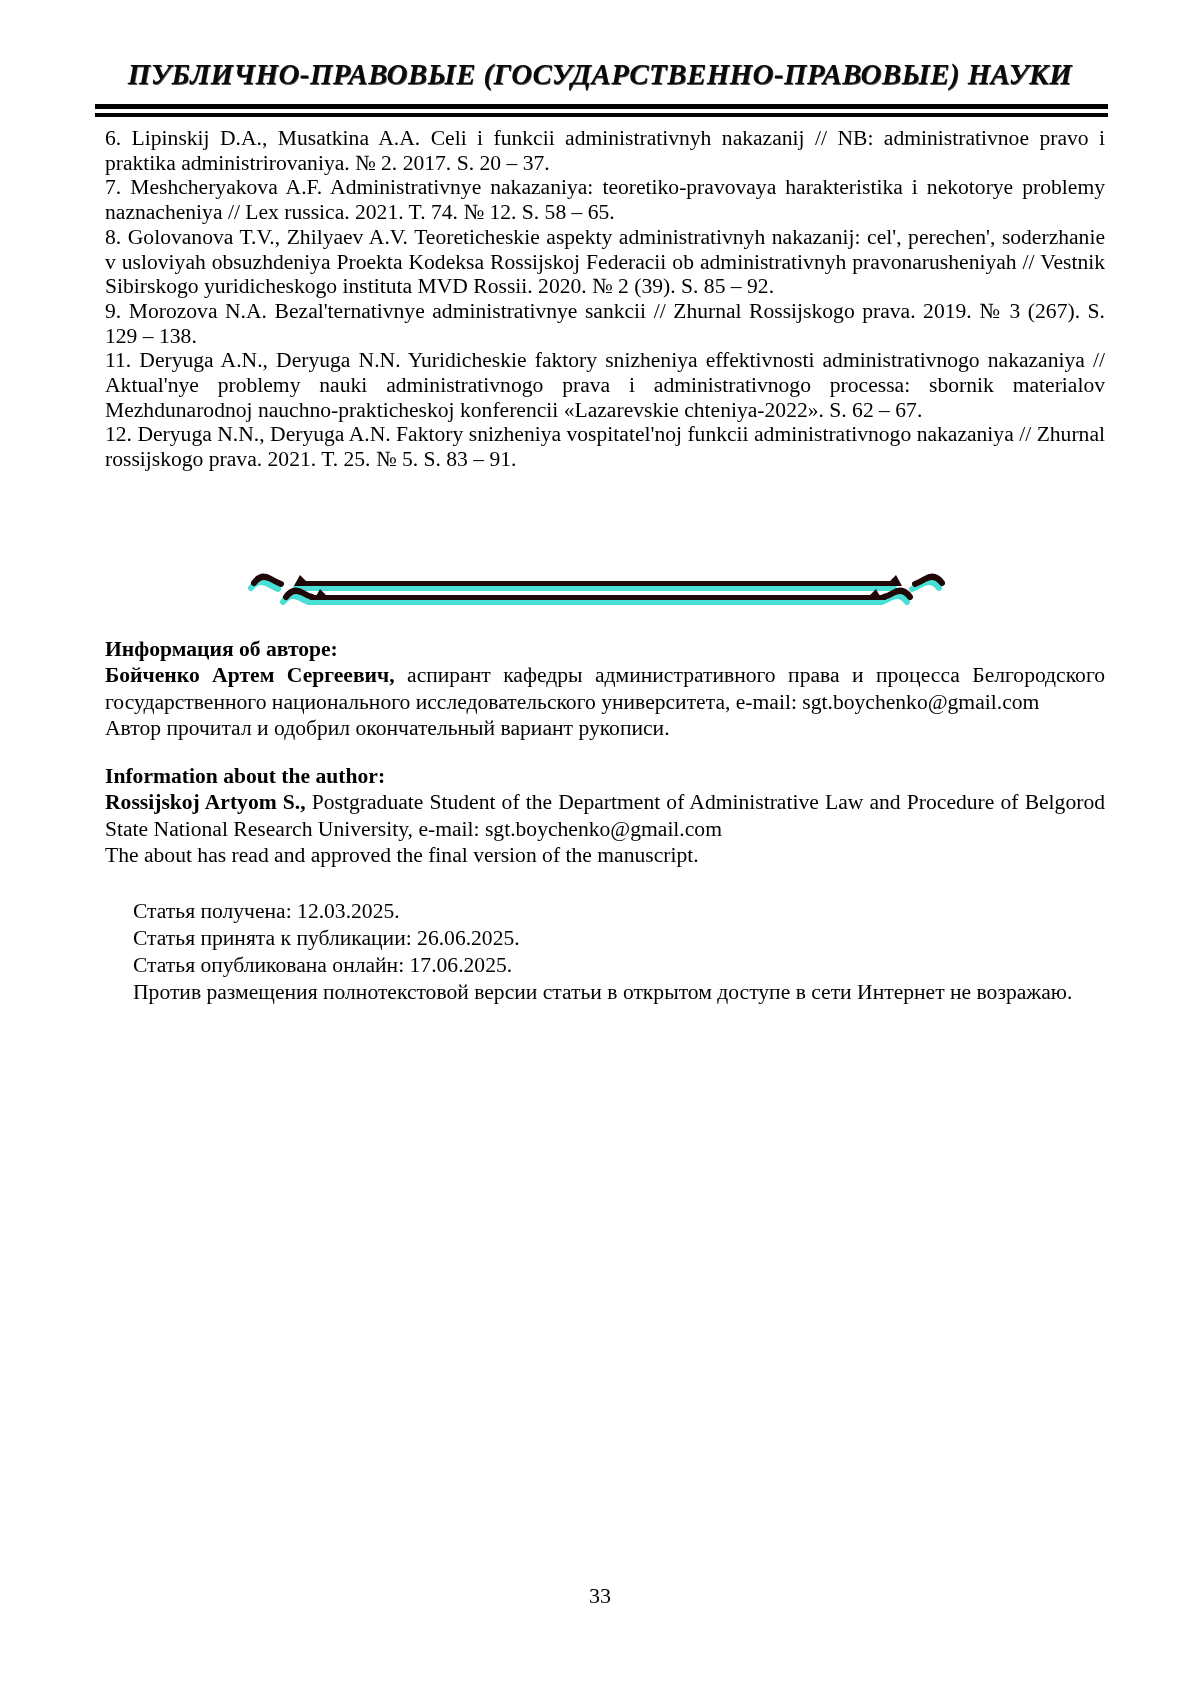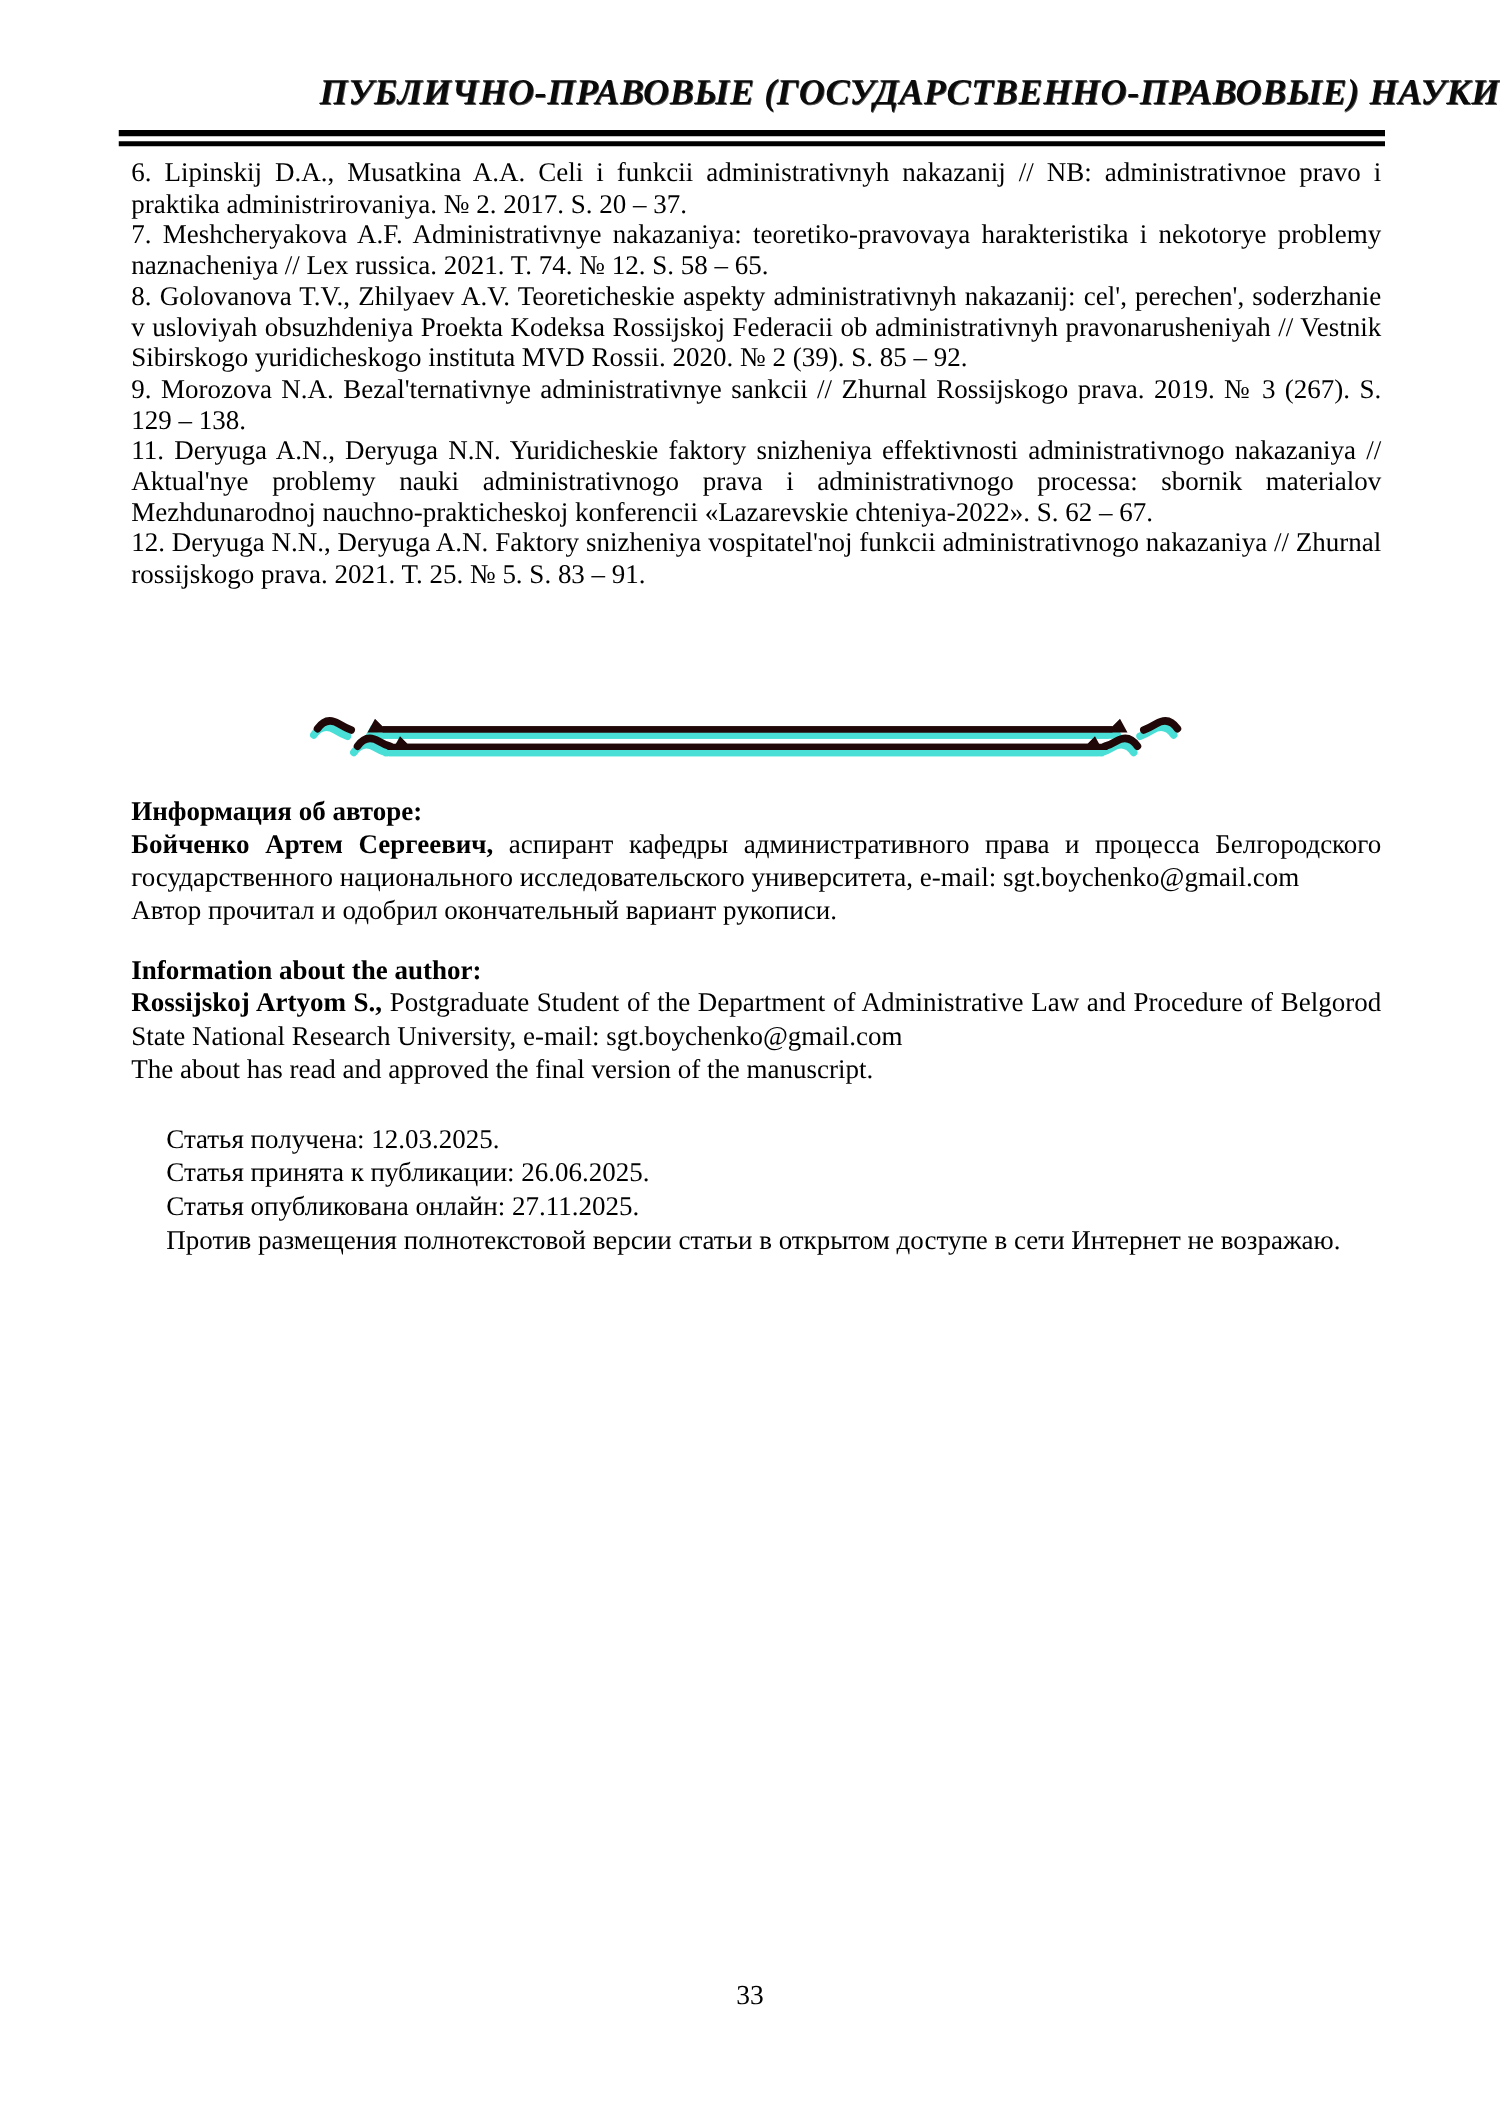--- a/index.html
+++ b/index.html
@@ -10,21 +10,21 @@
     position: relative;
     width: 1200px;
     height: 1697px;
     background: #fff;
     overflow: hidden;
   }
 
   .header-title {
     position: absolute;
     top: 58px; left: 0; width: 100%;
-    text-align: right;
+    text-align: center;
     font-size: 29px;
     font-weight: bold;
     font-style: italic;
     letter-spacing: 0.4px;
     color: #0a0a0a;
     text-shadow: 0.6px 0.6px 0 #555;
   }
 
   .header-rule {
     position: absolute;
@@ -125,19 +125,19 @@
 
   <div class="info-block info-en">
     <p class="heading">Information about the author:</p>
     <p class="para"><span class="author-name">Rossijskoj Artyom S.,</span><span> Postgraduate Student of the Department of Administrative Law and Procedure of Belgorod State National Research University, e-mail: sgt.boychenko@gmail.com</span></p>
     <p>The about has read and approved the final version of the manuscript.</p>
   </div>
 
   <div class="dates">
     <p>Статья получена: 12.03.2025.</p>
     <p>Статья принята к публикации: 26.06.2025.</p>
-    <p>Статья опубликована онлайн: 27.11.2025.</p>
+    <p>Статья опубликована онлайн: 17.06.2025.</p>
     <p>Против размещения полнотекстовой версии статьи в открытом доступе в сети Интернет не возражаю.</p>
   </div>
 
   <div class="page-number">33</div>
 
 </div>
 
 </body></html>

